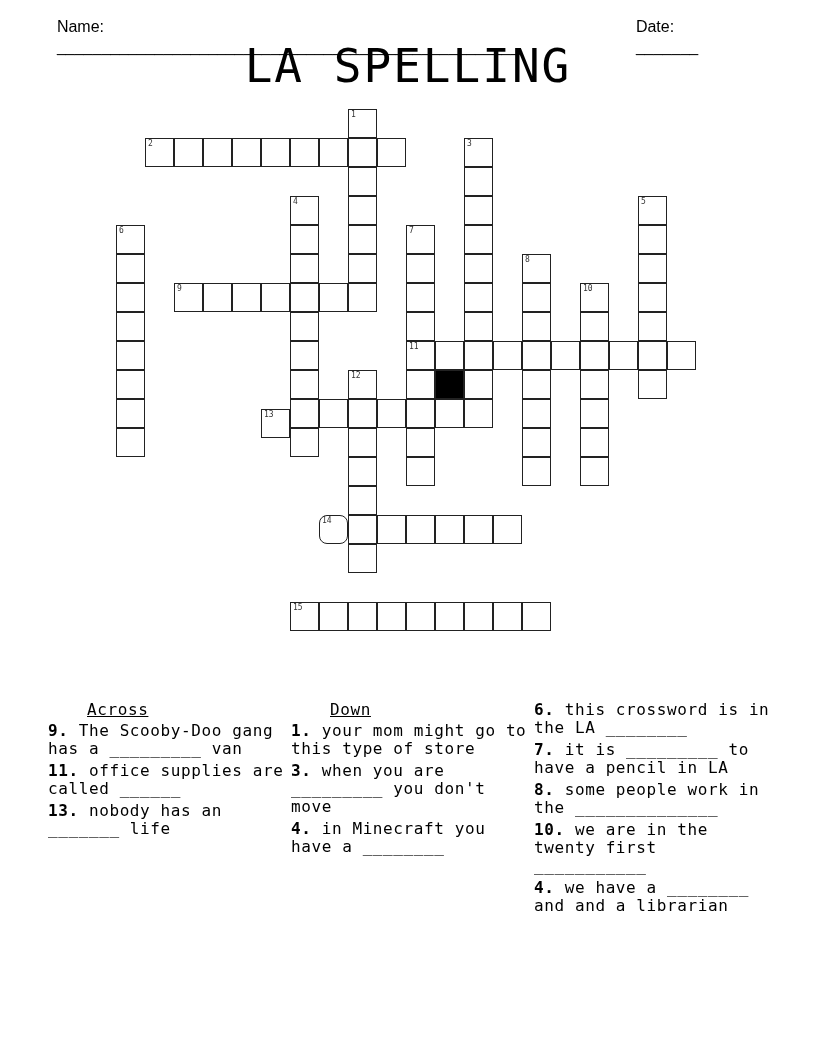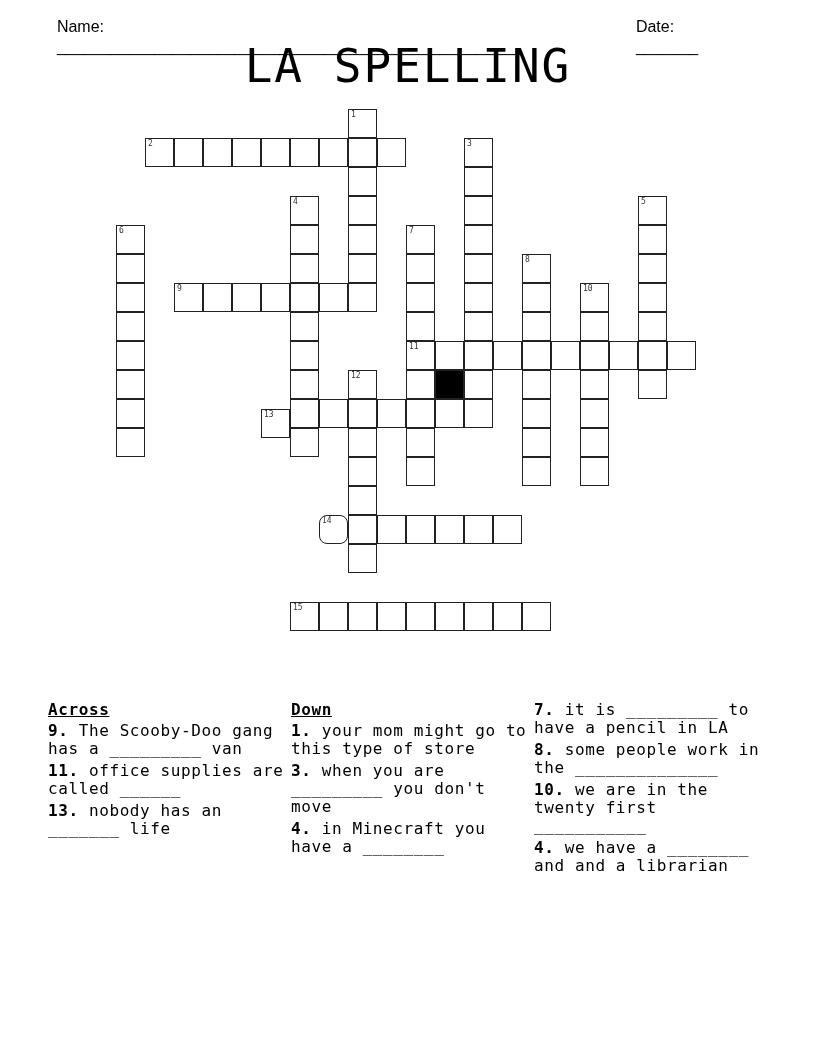--- a/index.html
+++ b/index.html
@@ -4,21 +4,21 @@
 <style>
   html, body { margin: 0; padding: 0; background: #ffffff; }
   body { width: 816px; height: 1056px; position: relative; overflow: hidden; color: #000; }
   .hdr { position: absolute; top: -3px; font-family: "Liberation Sans", sans-serif; font-size: 16px; line-height: 20px; white-space: pre; }
   .title { position: absolute; top: 38px; left: 0; width: 816px; text-align: center; font-family: "DejaVu Sans Mono", monospace; font-size: 46px; line-height: 56px; letter-spacing: 2px; }
   .grid { position: absolute; left: 0; top: 0; width: 816px; height: 680px; }
   .cell { position: absolute; width: 29px; height: 29px; box-sizing: border-box; border: 1.5px solid #222; background: #fff; margin-left: -1px; margin-top: -1px; }
   .cell.black { background: #000; }
   .num { position: absolute; left: 2px; top: 0px; font-family: "DejaVu Sans Mono", monospace; font-size: 8px; line-height: 10px; color: #333; }
   .clues { position: absolute; top: 701px; width: 238px; font-family: "DejaVu Sans Mono", monospace; font-size: 16px; line-height: 18px; letter-spacing: 0.6px; }
-  .heading { font-weight: bold; text-decoration: underline; margin-top: 0; margin-bottom: 3px; }
+  .heading { font-weight: normal; text-decoration: underline; margin-top: 0; margin-bottom: 3px; margin-left: 39px; }
   .clue { margin-bottom: 4px; word-wrap: break-word; }
   .clue b { font-weight: bold; }
 </style>
 </head>
 <body>
 
 <div class="hdr" style="left:48px;">
   <span>Name:</span>
   <span>____________________________________________________</span>
 </div>
@@ -180,17 +180,18 @@
 </div>
 
 <div class="clues" style="left:291px;">
   <div class="heading">Down</div>
   <div class="clue"><b>1.</b><span> your mom might go to this type of store</span></div>
   <div class="clue"><b>3.</b><span> when you are _________ you don't move</span></div>
   <div class="clue"><b>4.</b><span> in Minecraft you have a ________</span></div>
 </div>
 
 <div class="clues" style="left:534px;">
+  <div class="clue"><b>6.</b><span> this crossword is in the LA ________</span></div>
   <div class="clue"><b>7.</b><span> it is _________ to have a pencil in LA</span></div>
   <div class="clue"><b>8.</b><span> some people work in the ______________</span></div>
   <div class="clue"><b>10.</b><span> we are in the twenty first ___________</span></div>
   <div class="clue"><b>4.</b><span> we have a ________ and and a librarian</span></div>
 </div>
 
 </body></html>

